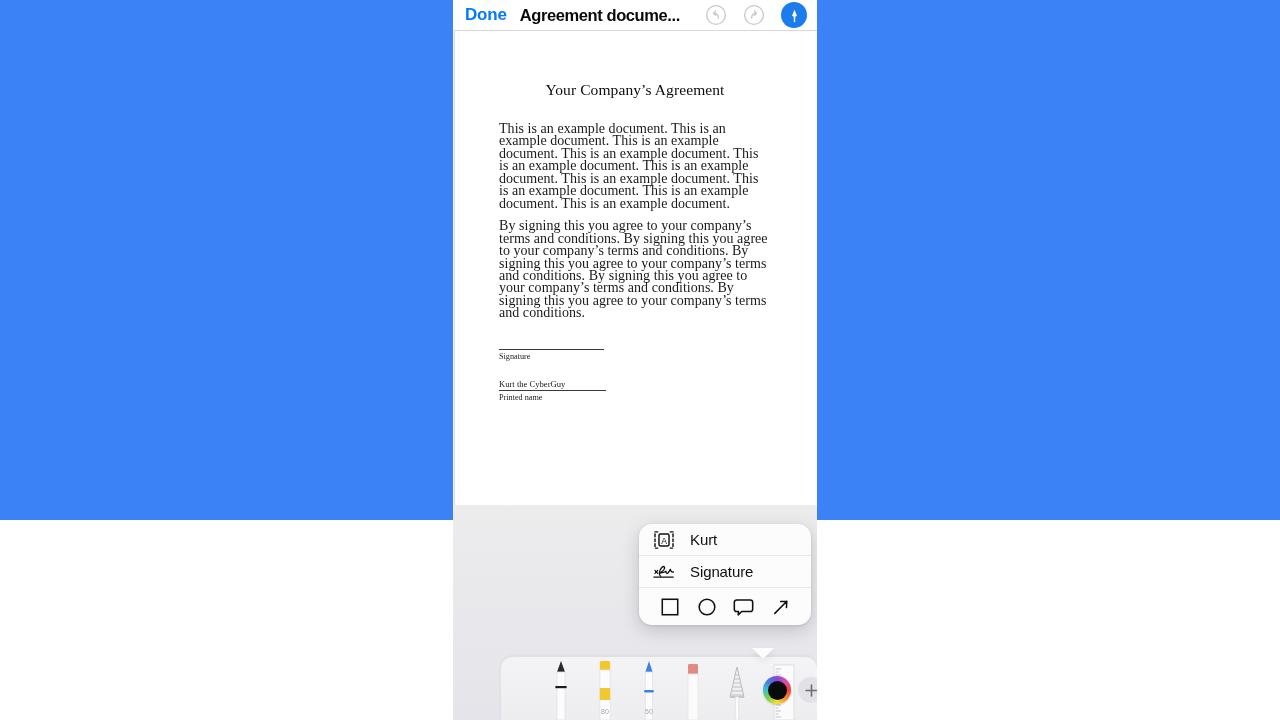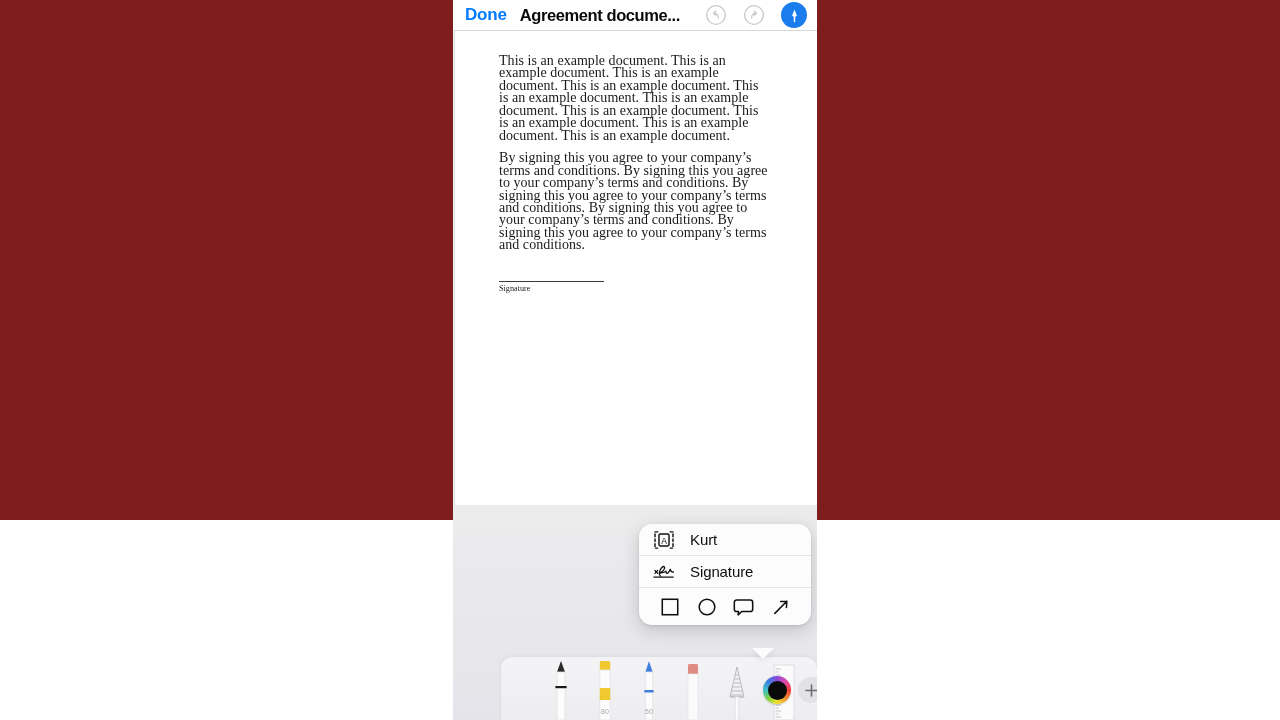--- a/index.html
+++ b/index.html
@@ -9,21 +9,21 @@
     height: 720px;
     background: #ffffff;
     font-family: "Liberation Sans", sans-serif;
     overflow: hidden;
   }
 
   #screen {
     position: relative;
     width: 1280px;
     height: 520px;
-    background: #7f1d1d;
+    background: #3b82f6;
   }
 
   
   #app {
     position: absolute;
     left: 453px;
     top: 0;
     width: 364px;
     height: 720px;
     background: #f2f2f5;
@@ -327,29 +327,34 @@
         <svg width="17" height="17" viewBox="0 0 24 24">
           <path d="M12 3.4 L15.4 12.2 L12 14.3 L8.6 12.2 Z" fill="#ffffff"></path>
           <path d="M12 14.3 L12 20.4" stroke="#ffffff" stroke-width="2" stroke-linecap="round"></path>
         </svg>
       </div>
     </div>
 
     <div id="page">
       <div id="page-inner">
 
+        <div id="page-title">Your Company’s Agreement</div>
 
         <div class="para" id="para1">This is an example document. This is an example document. This is an example document. This is an example document. This is an example document. This is an example document. This is an example document. This is an example document. This is an example document. This is an example document.</div>
         <div class="para" id="para2">By signing this you agree to your company’s terms and conditions. By signing this you agree to your company’s terms and conditions. By signing this you agree to your company’s terms and conditions. By signing this you agree to your company’s terms and conditions. By signing this you agree to your company’s terms and conditions.</div>
 
         <div id="sig-block">
           <div id="sig-line"></div>
           <div id="sig-label">Signature</div>
         </div>
 
+        <div id="printed-block">
+          <div id="printed-name">Kurt the CyberGuy</div>
+          <div id="printed-label">Printed name</div>
+        </div>
 
       </div>
     </div>
 
     <div id="tray-area">
 
       <div id="popup">
 
         <div class="popup-row">
           <span class="pi">

